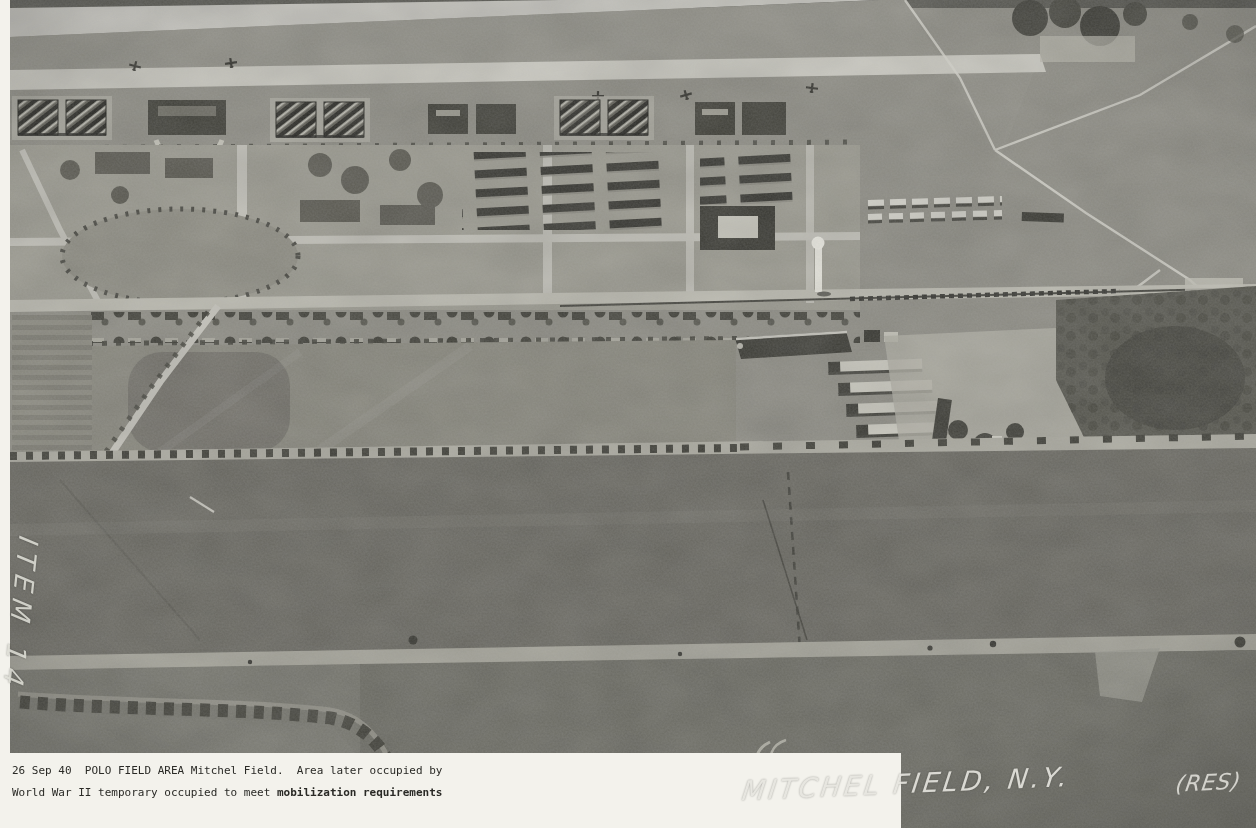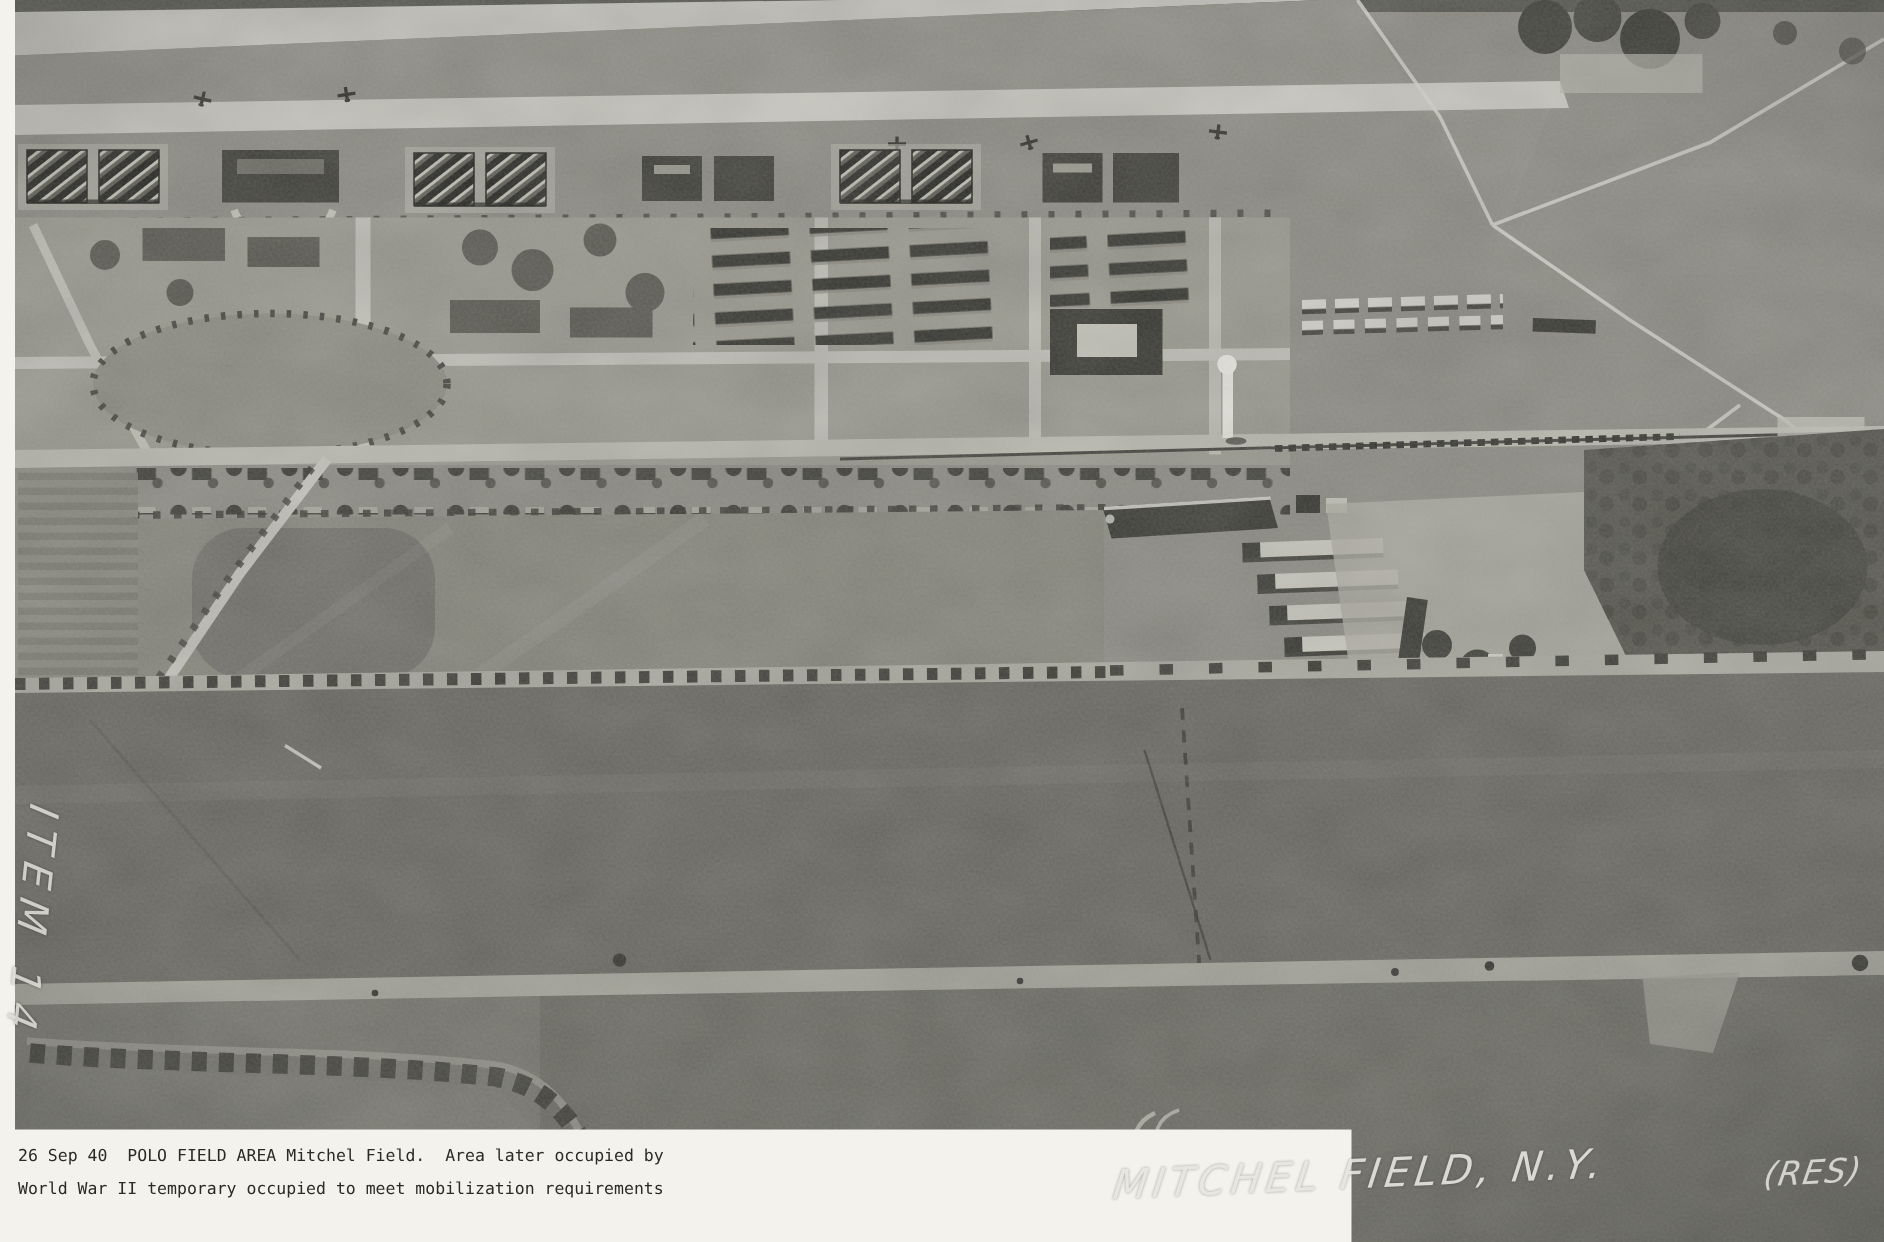--- a/index.html
+++ b/index.html
@@ -12,21 +12,21 @@
     position:absolute;left:0;top:0;width:10px;height:828px;
     background:var(--paper,#f2f1eb);z-index:4;
   }
   .caption-box{
     position:absolute;left:0;top:753px;width:901px;height:75px;
     background:var(--paper,#f3f2ec);color:var(--ink,#2a2a26);
     font-family:"DejaVu Sans Mono",monospace;font-size:11px;line-height:22px;
     padding:7px 0 0 12px;box-sizing:border-box;z-index:5;
   }
   .caption-line{white-space:pre;}
-  .caption-bold{font-weight:400;}
+  .caption-bold{font-weight:700;}
   .stamp{
     position:absolute;left:742px;top:768px;width:330px;
     color:var(--stamp_white,#e6e5df);font-size:27px;font-style:italic;
     letter-spacing:3px;transform:rotate(-2.5deg) skewX(-10deg);
     opacity:.9;z-index:6;white-space:nowrap;
     text-shadow:0 0 2px rgba(40,40,36,.45);
   }
   .res-mark{
     position:absolute;left:1176px;top:770px;
     color:var(--stamp_white,#e6e5df);font-size:22px;font-style:italic;

